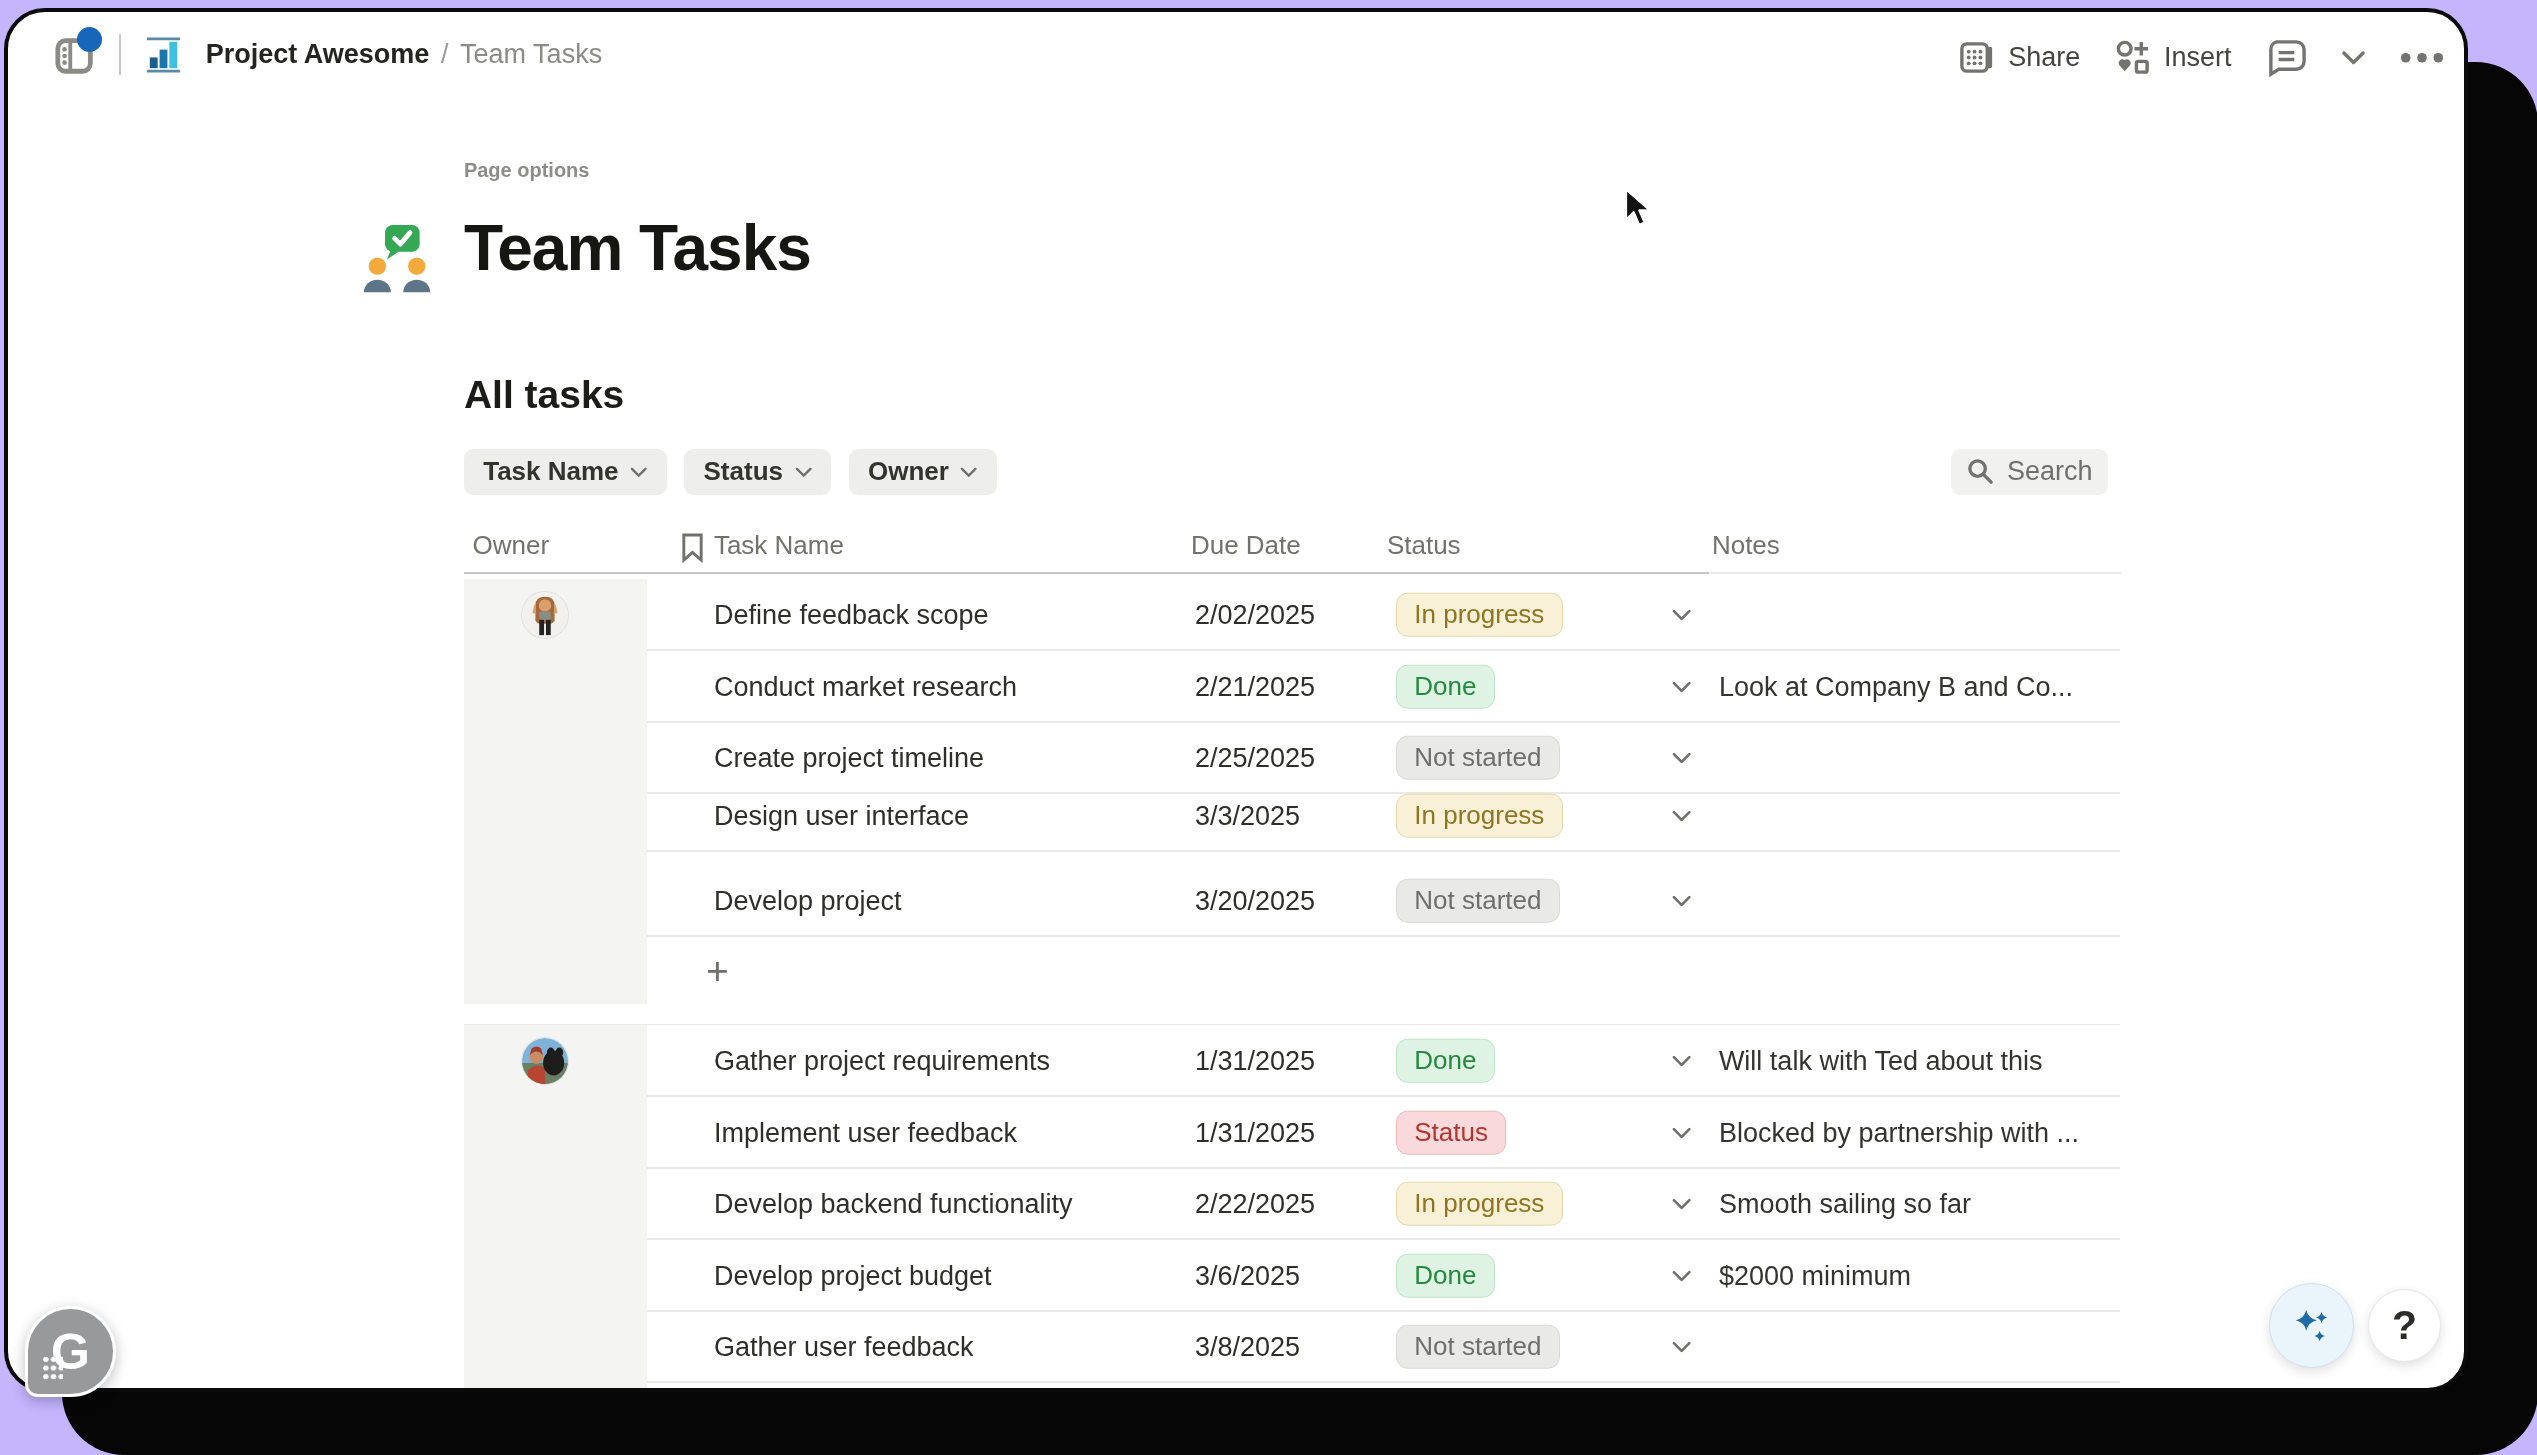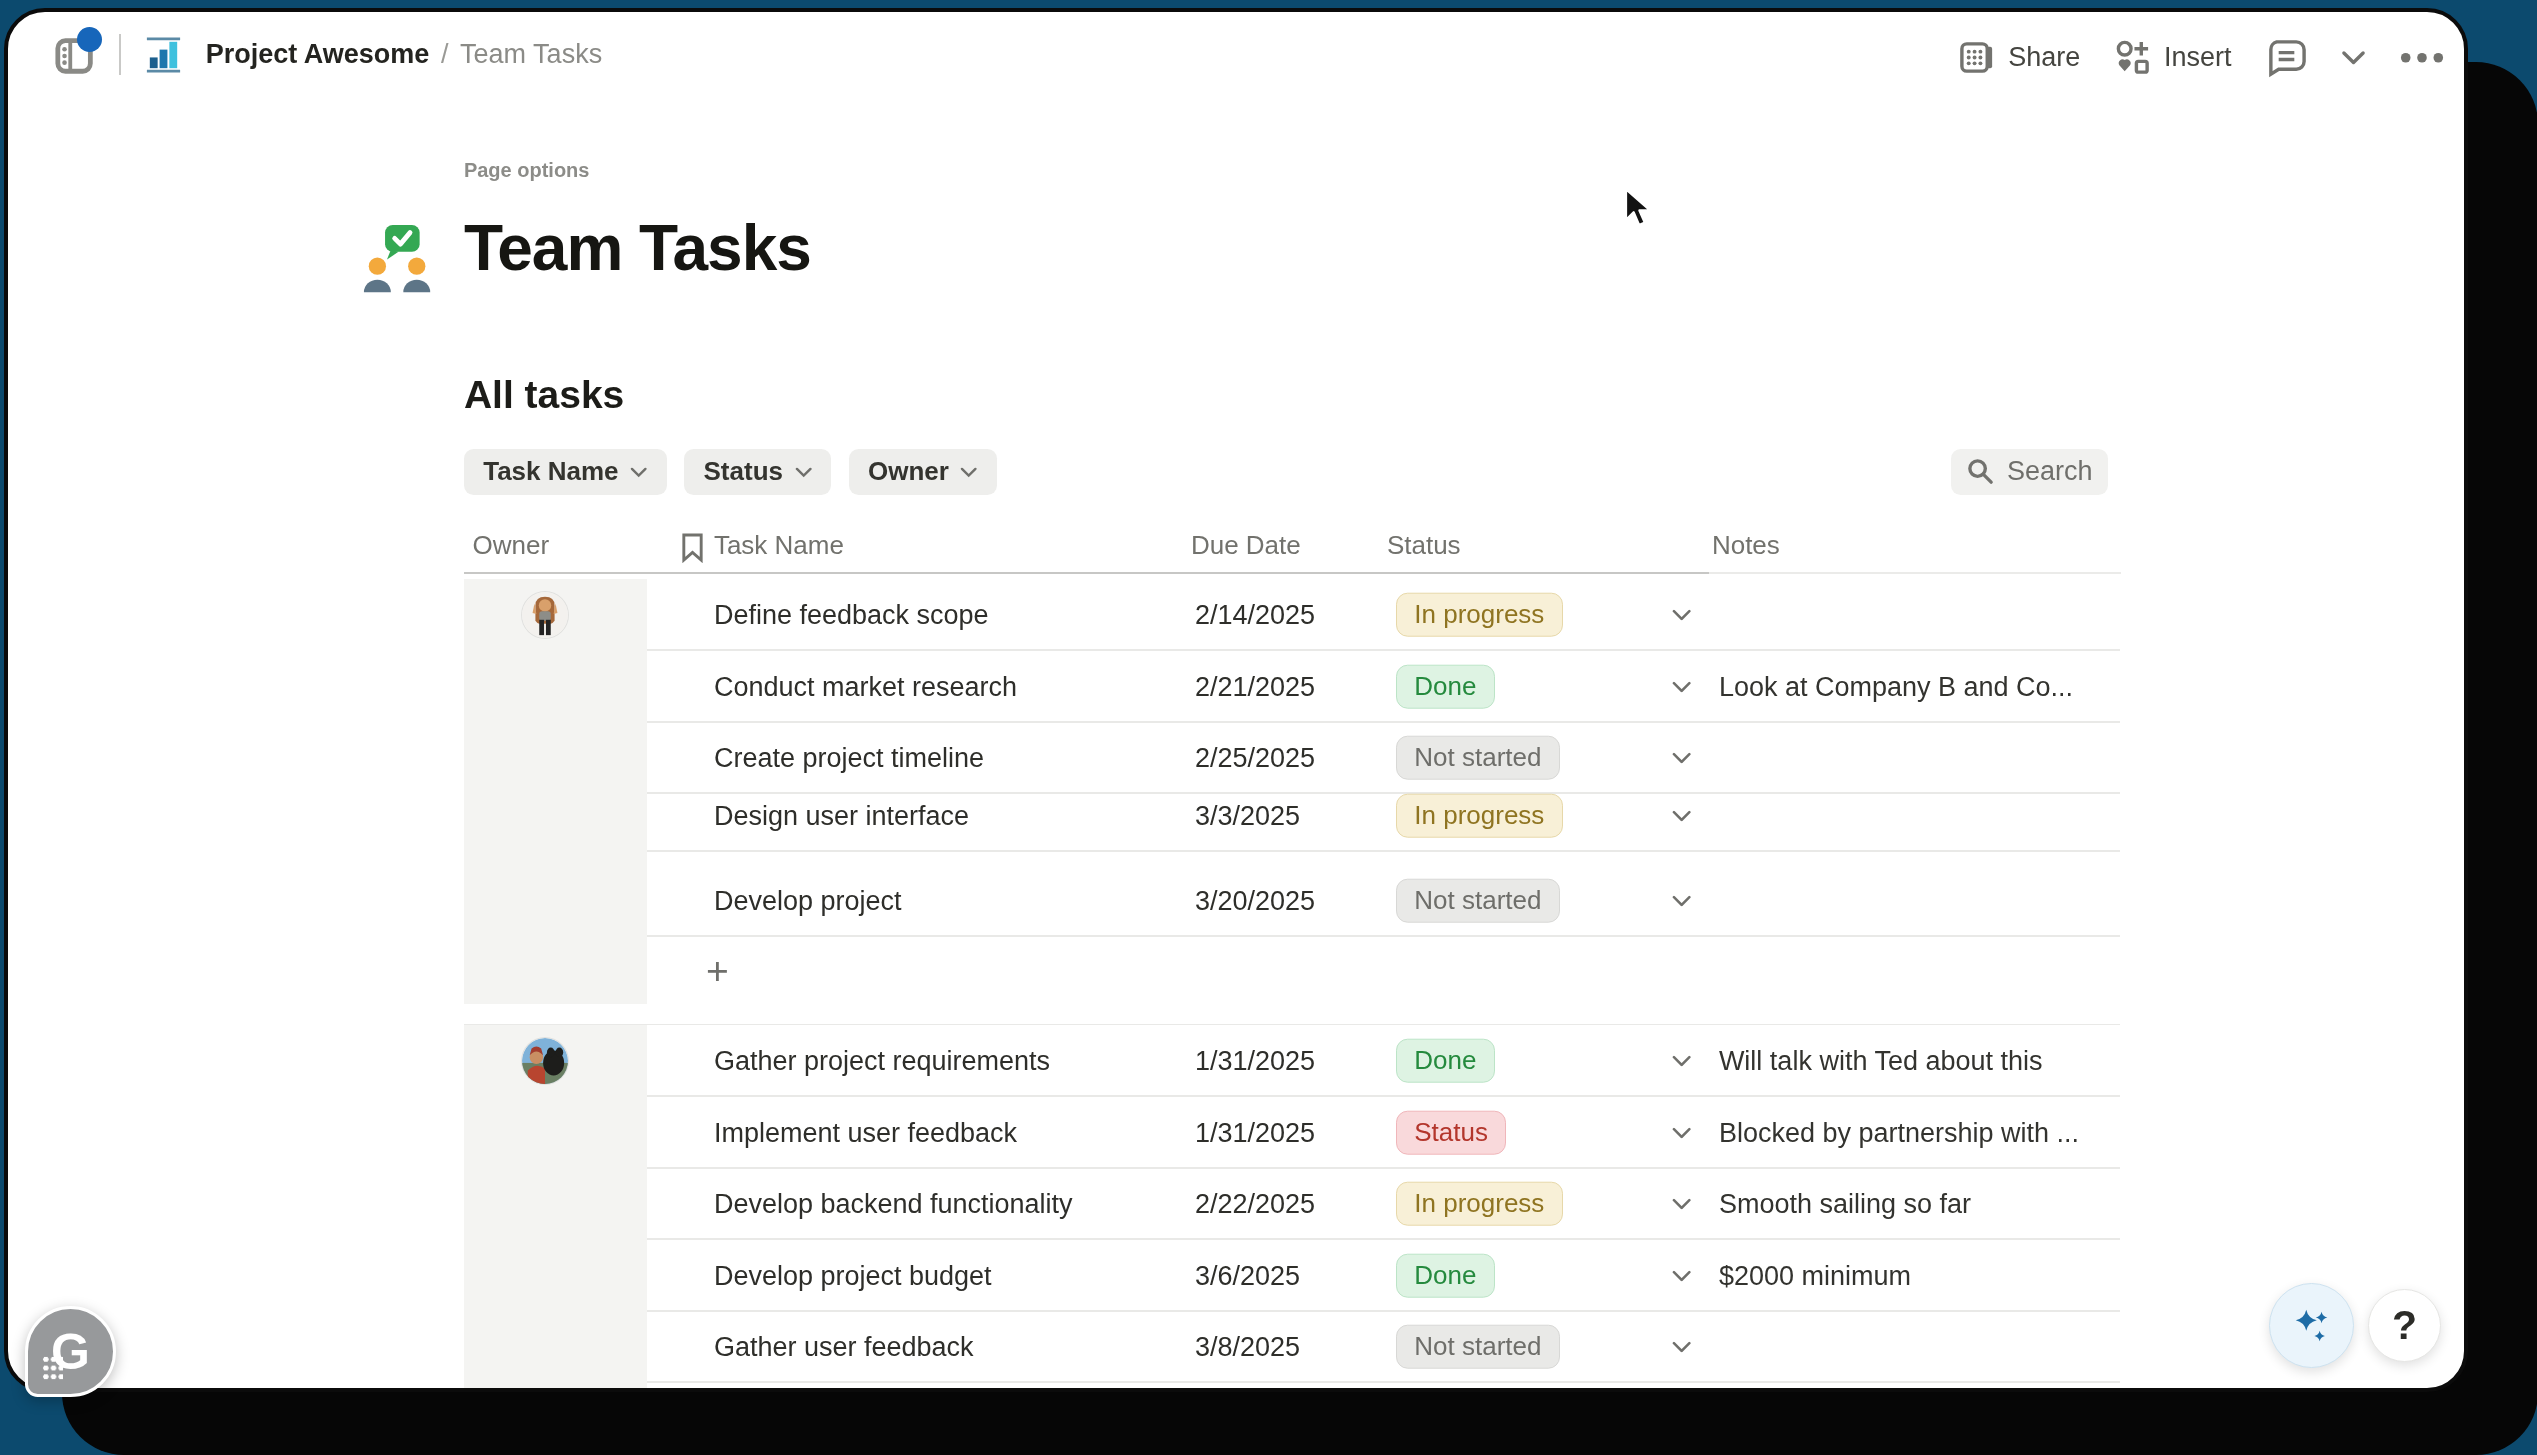--- a/index.html
+++ b/index.html
@@ -1,17 +1,17 @@
 <!DOCTYPE html>
 <html><head>
 <meta charset="utf-8">
 <style>
   * { margin:0; padding:0; box-sizing:border-box; }
   html,body { width:2538px; height:1455px; background:#ffffff; font-family:"Liberation Sans","DejaVu Sans",sans-serif; }
-  #canvas { position:relative; width:2538px; height:1455px; overflow:hidden; background:#0c4a6e; }
+  #canvas { position:relative; width:2538px; height:1455px; overflow:hidden; background:#c4b5fd; }
 
   
   .mat { position:absolute; left:62px; top:62px; width:2476px; height:1393px; background:#060606; border-radius:62px; }
 
   
   .window { position:absolute; left:3.9px; top:7.7px; width:2464px; height:1384px; background:#ffffff;
             border:4.8px solid #0b0b0b; border-radius:41px; overflow:hidden; }
   .win-inner { position:absolute; left:0; top:0; width:2454px; height:1374px; }
 
   
@@ -242,21 +242,21 @@
                 <rect x="18" y="20" width="12" height="10" rx="3" fill="#8d8d88"></rect>
                 <path d="M13 12 l-2 10 l4 1 Z" fill="#d9a06b"></path>
                 <path d="M35 12 l2 10 l-4 1 Z" fill="#d9a06b"></path>
                 <rect x="18" y="29" width="5" height="16" fill="#232323"></rect>
                 <rect x="25" y="29" width="5" height="16" fill="#232323"></rect>
               </svg>
             </div>
           </div>
           <div class="row" style="top:0">
             <span class="cell c-task">Define feedback scope</span>
-            <span class="cell c-due">2/14/2025</span>
+            <span class="cell c-due">2/02/2025</span>
             <span class="cell c-badge"><span class="badge" data-status="In progress">In progress</span></span>
             <svg class="c-chev" width="19.3" height="11.6" viewBox="0 0 20 12">
                 <polyline points="2,2 10,10 18,2" fill="none" stroke="#6f6f6b" stroke-width="2.6" stroke-linecap="round"></polyline>
               </svg>
             <span class="cell c-notes"></span>
             <div class="rl"></div>
           </div>
           <div class="row" style="top:72px">
             <span class="cell c-task">Conduct market research</span>
             <span class="cell c-due">2/21/2025</span>

